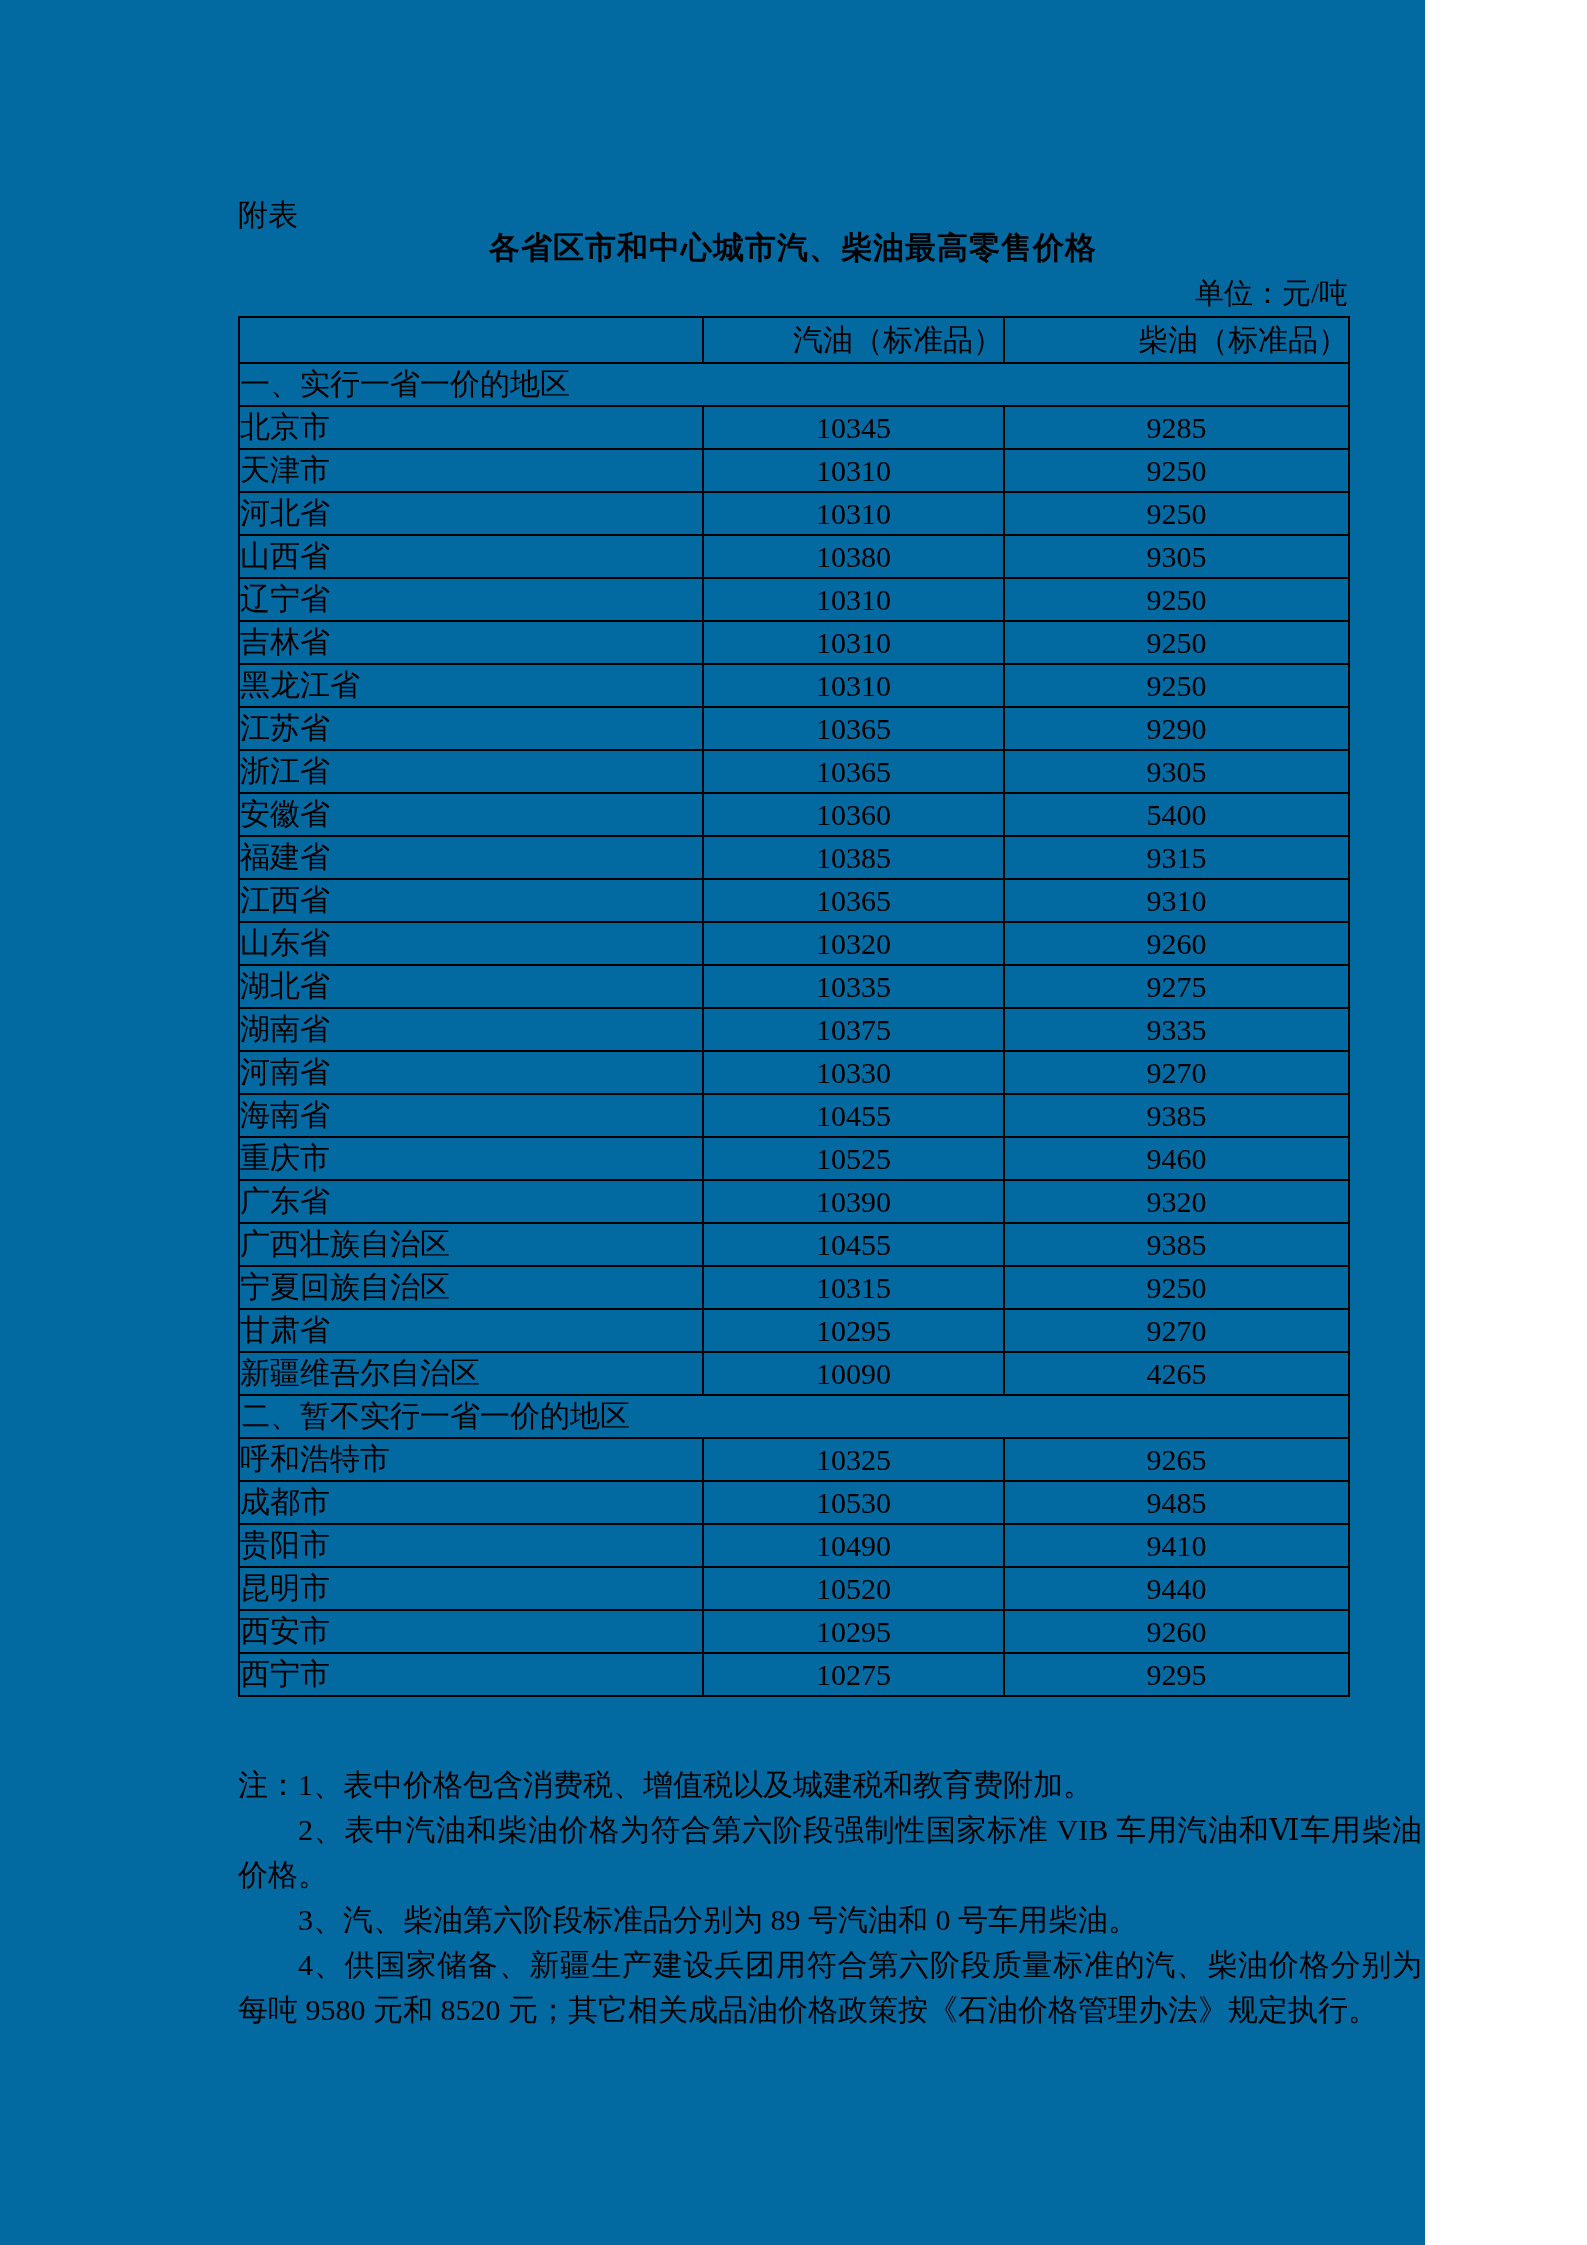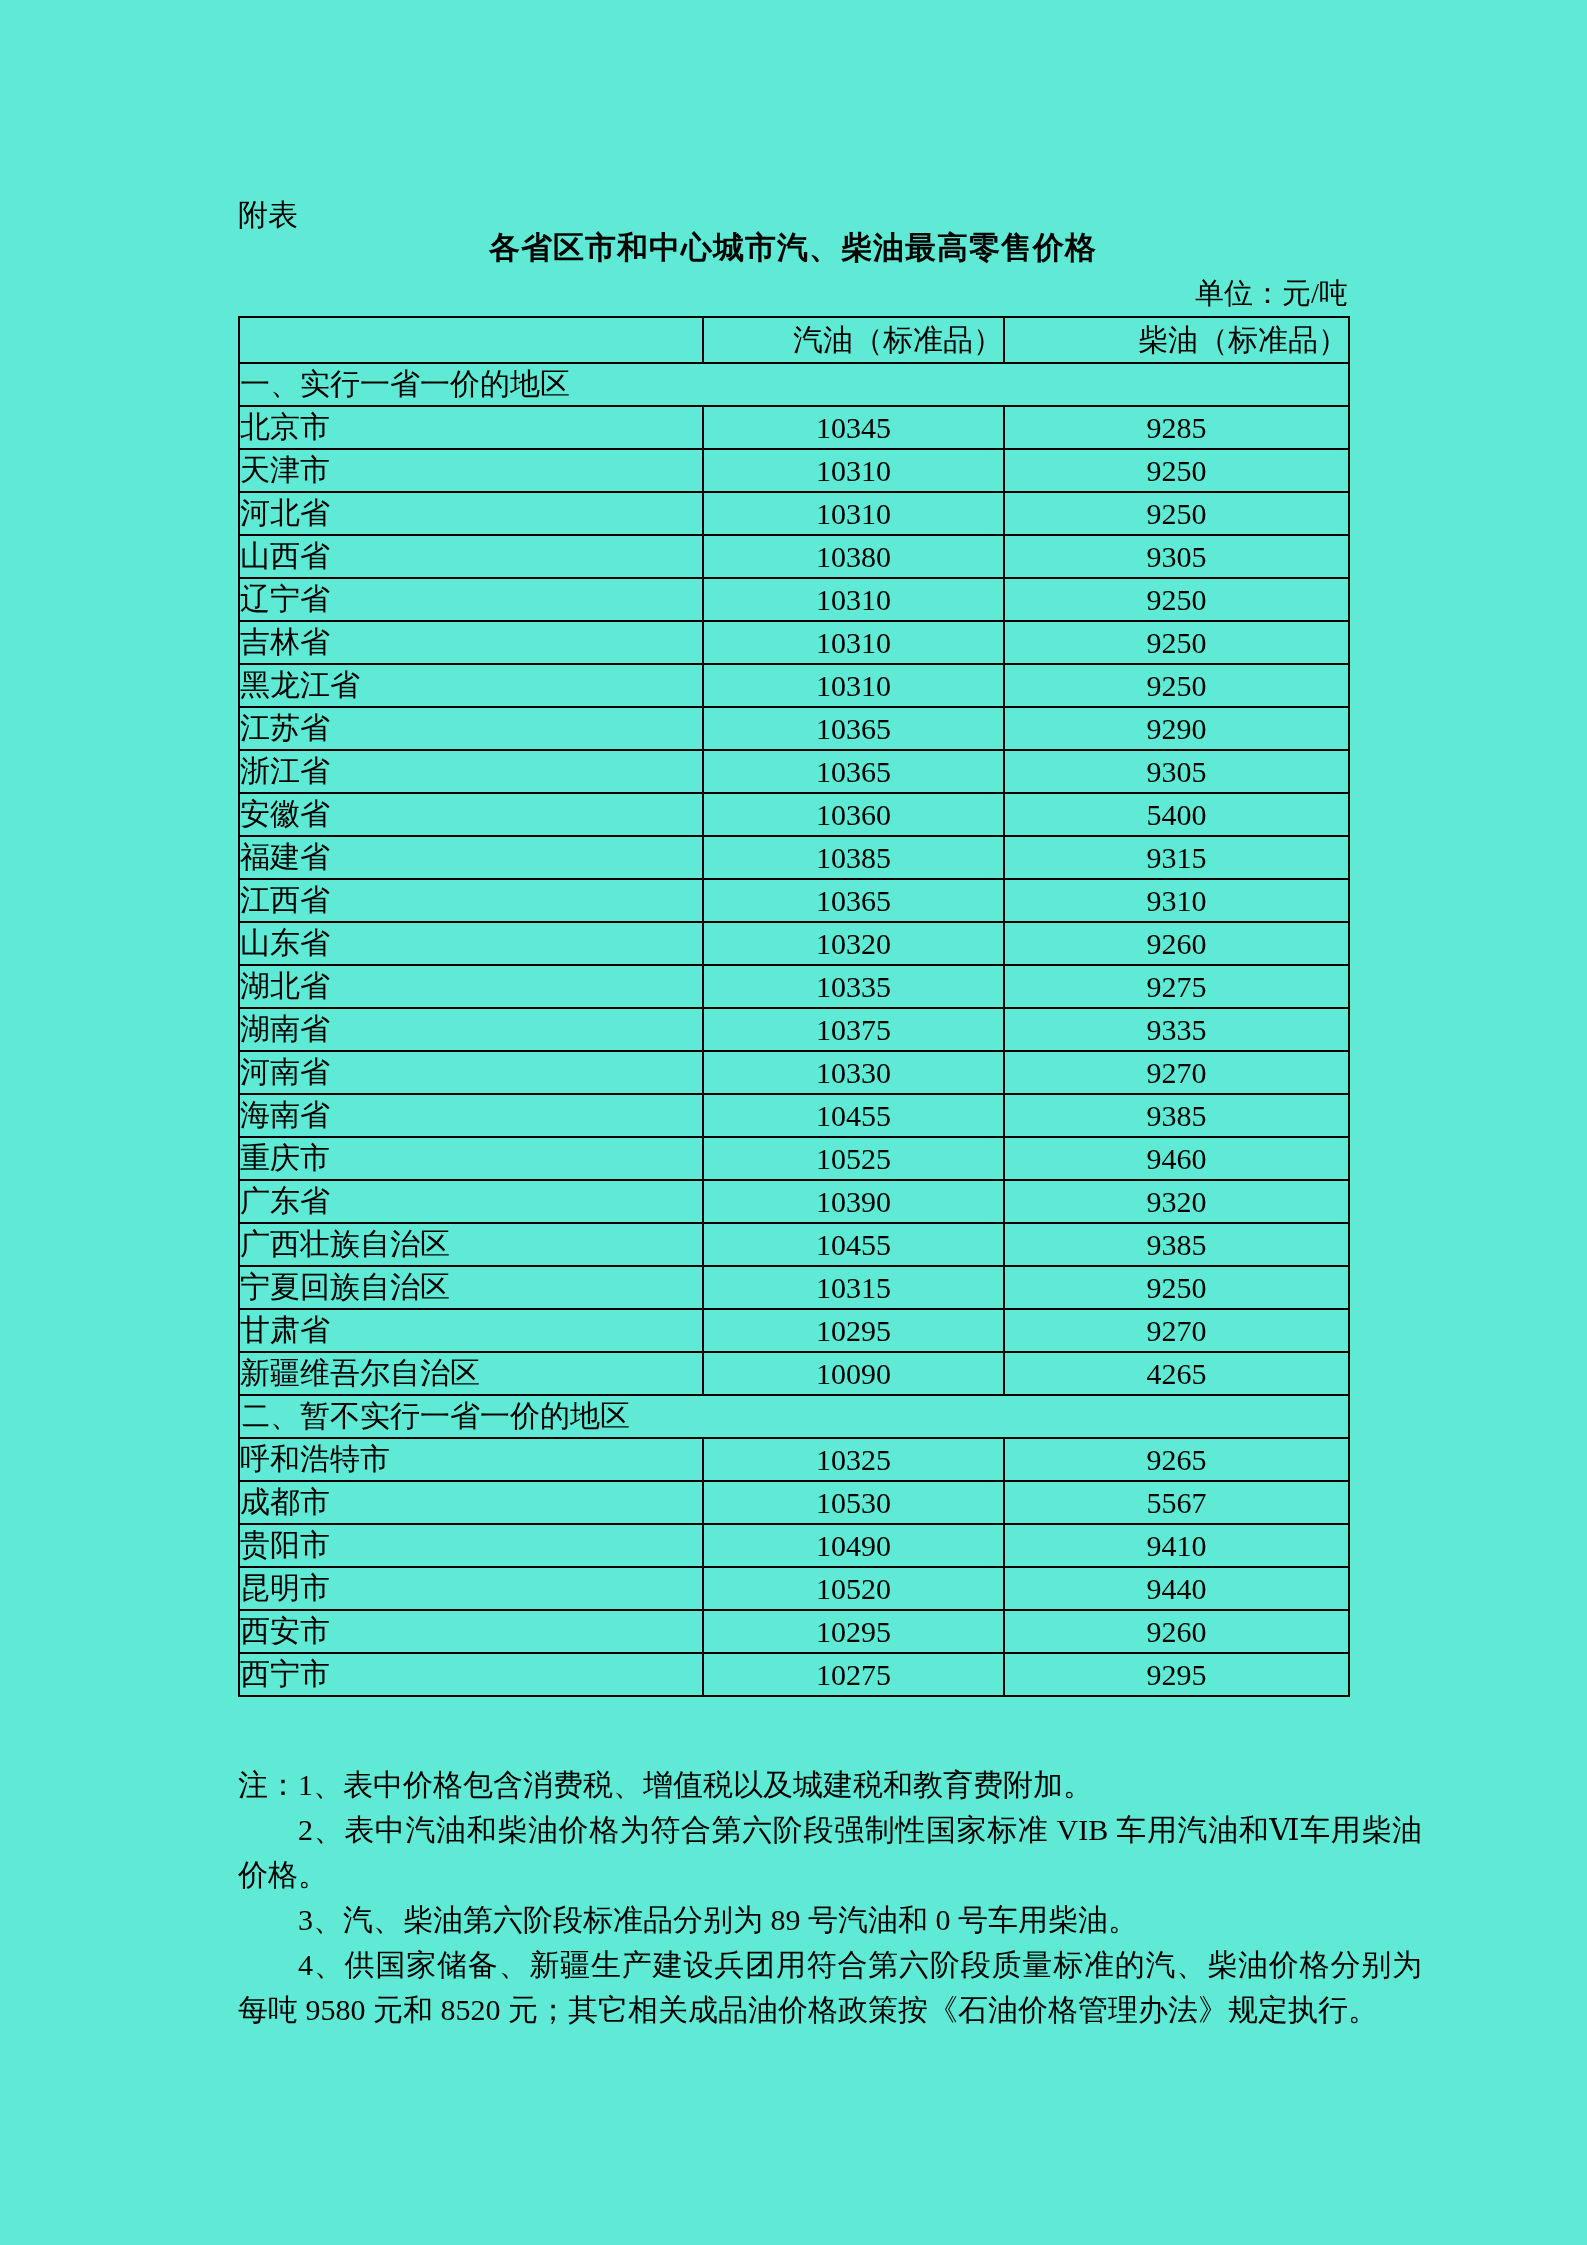--- a/index.html
+++ b/index.html
@@ -2,23 +2,23 @@
 <html><head>
 <meta charset="utf-8">
 <style>
   html, body {
     margin: 0;
     padding: 0;
     background: #ffffff;
   }
   .page {
     position: relative;
-    width: 1587px;
+    width: 1425px;
     height: 2245px;
-    background: #5eead4;
+    background: #0369a1;
     color: #000000;
     font-family: "Liberation Serif", "DejaVu Serif", serif;
     overflow: hidden;
   }
   .doc-tag {
     position: absolute;
     left: 238px;
     top: 196px;
     font-size: 30px;
     line-height: 38px;
@@ -238,21 +238,21 @@
           <td colspan="3" class="section-cell">二、暂不实行一省一价的地区</td>
         </tr>
         <tr class="data-row">
           <td class="region-cell">呼和浩特市</td>
           <td class="num-cell">10325</td>
           <td class="num-cell">9265</td>
         </tr>
         <tr class="data-row">
           <td class="region-cell">成都市</td>
           <td class="num-cell">10530</td>
-          <td class="num-cell">5567</td>
+          <td class="num-cell">9485</td>
         </tr>
         <tr class="data-row">
           <td class="region-cell">贵阳市</td>
           <td class="num-cell">10490</td>
           <td class="num-cell">9410</td>
         </tr>
         <tr class="data-row">
           <td class="region-cell">昆明市</td>
           <td class="num-cell">10520</td>
           <td class="num-cell">9440</td>

